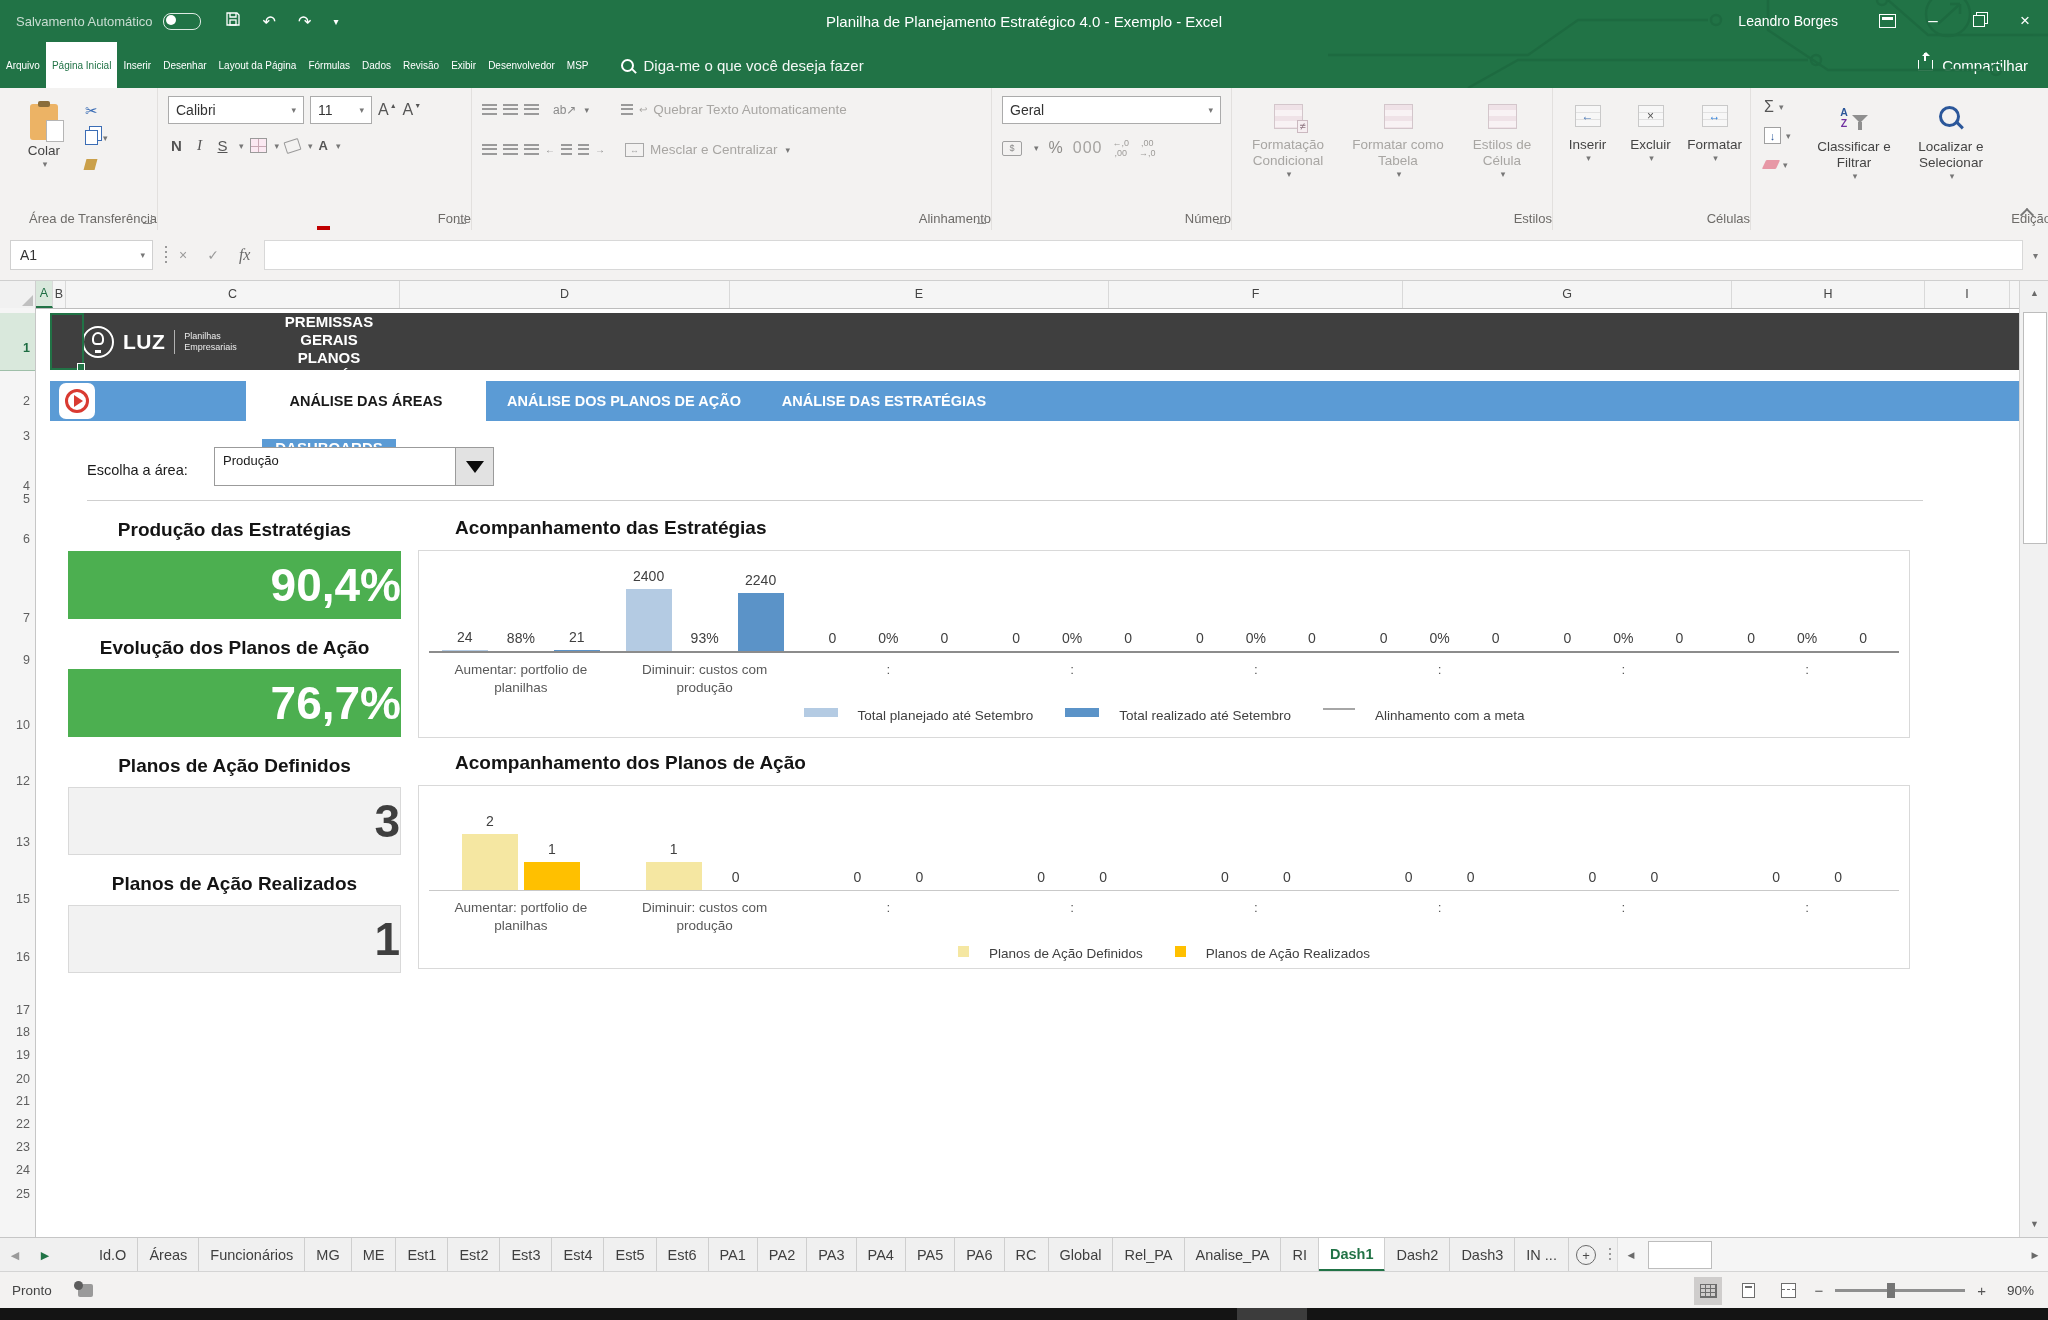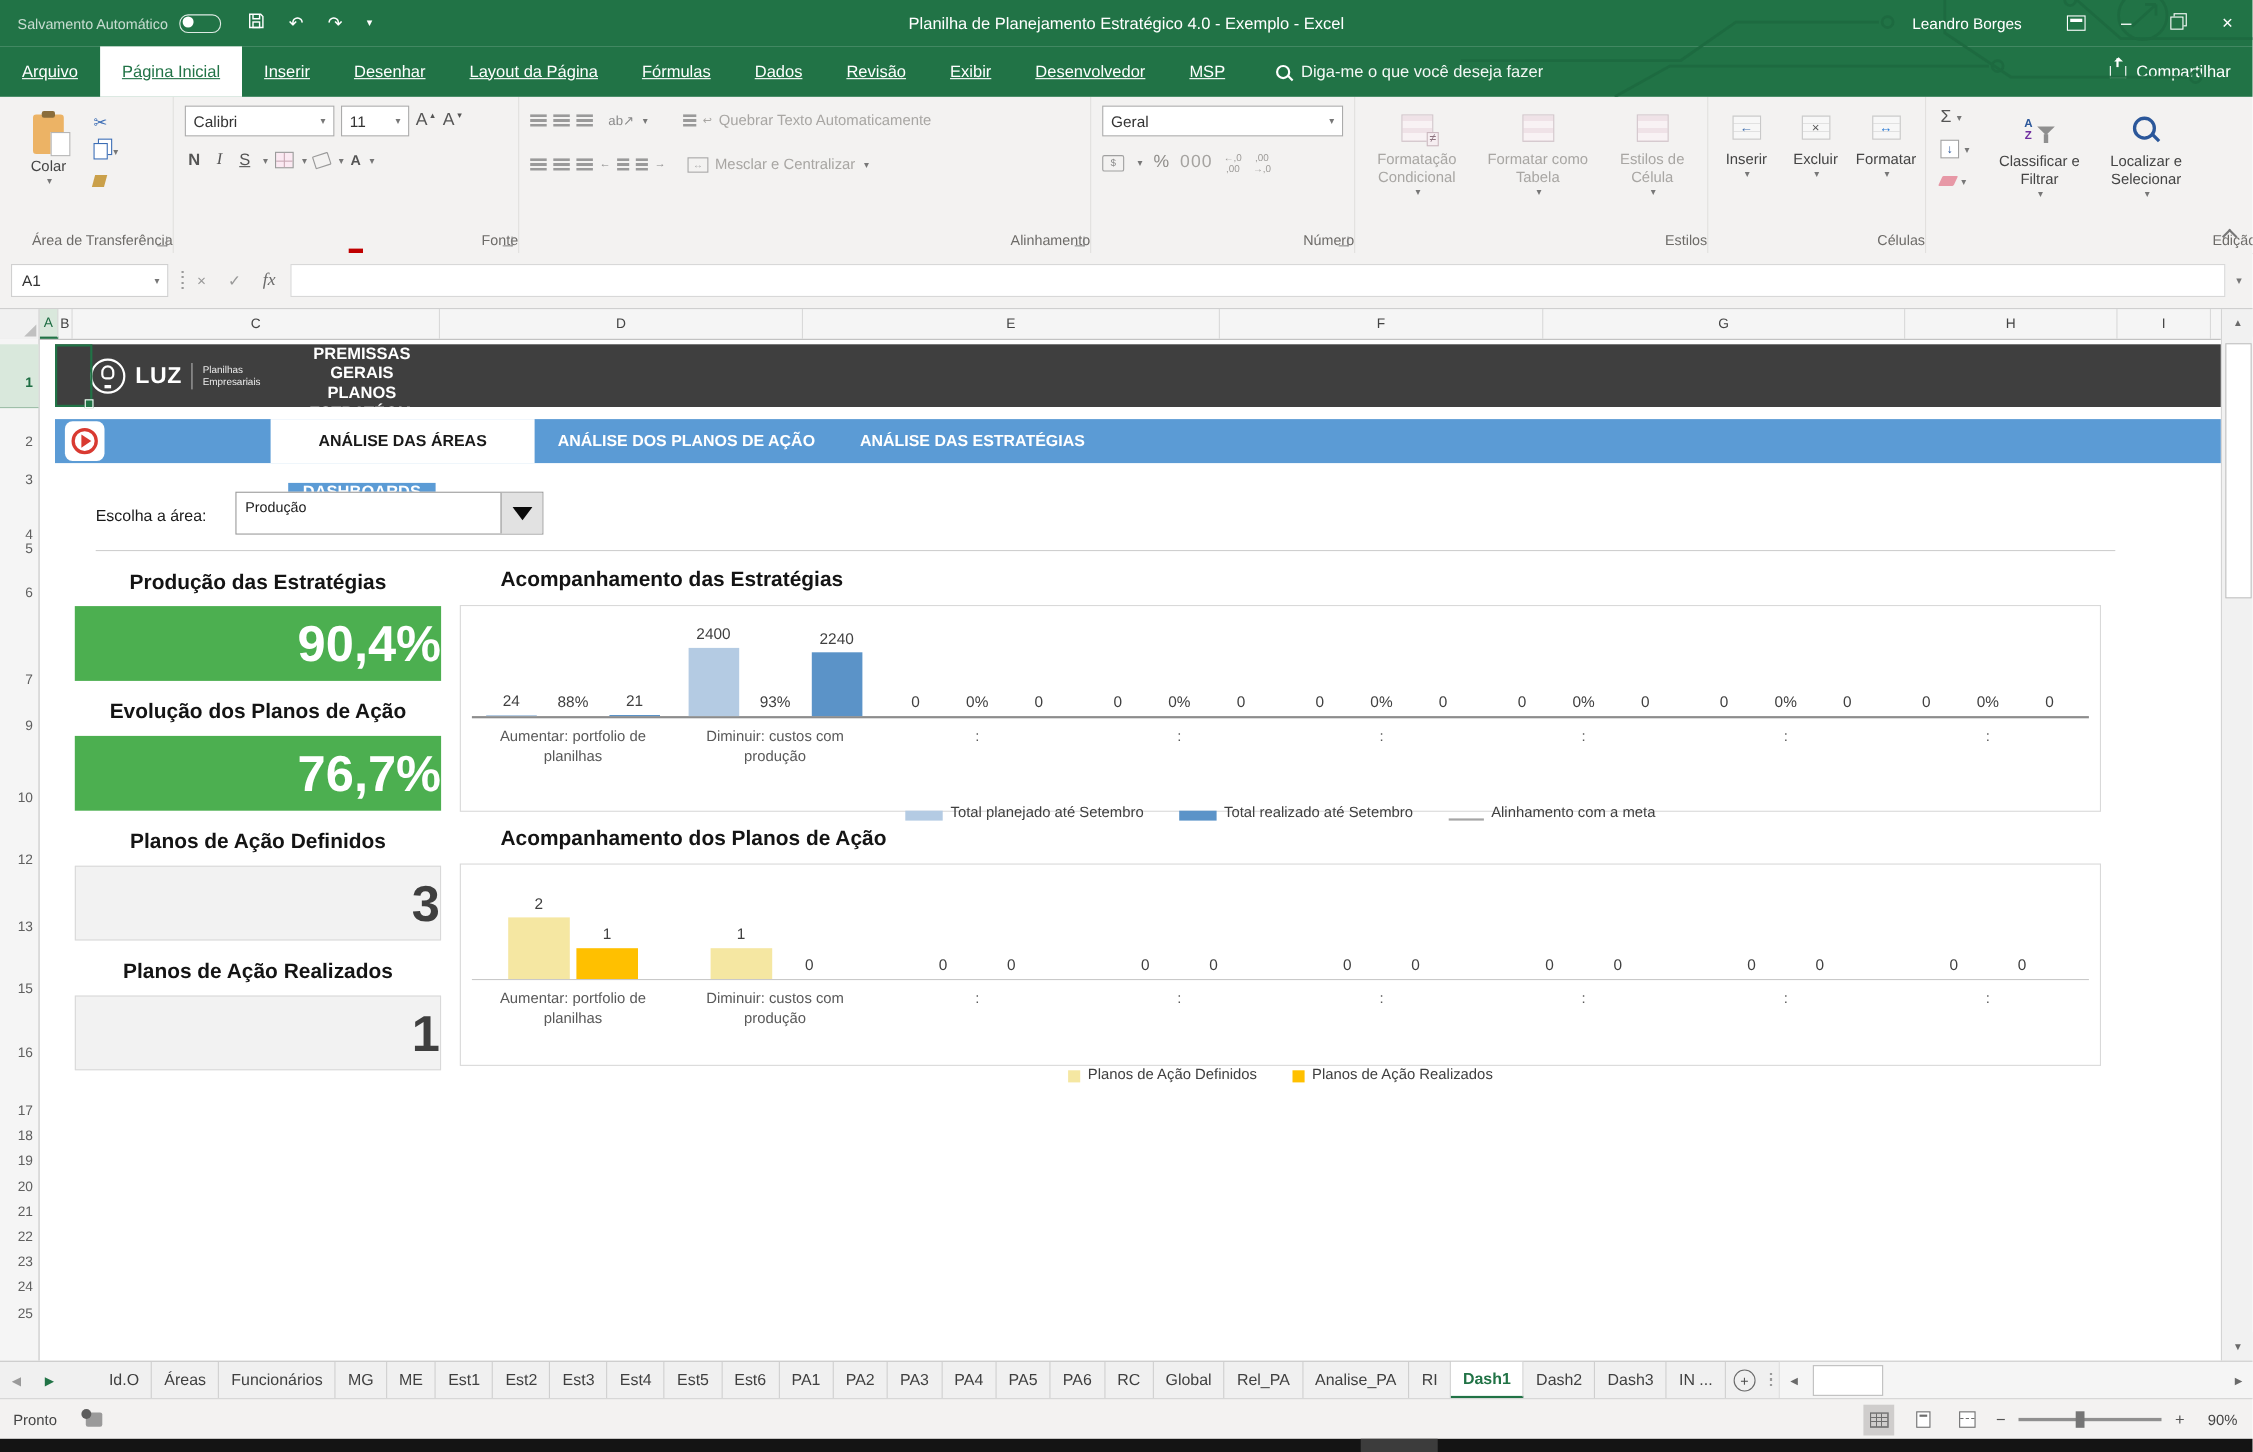--- a/index.html
+++ b/index.html
@@ -21,21 +21,21 @@
   .tb-right{margin-left:auto;display:flex;align-items:center;z-index:1;}
   .tb-user{font-size:14px;margin-right:26px;}
   .winbtn{width:46px;height:42px;display:flex;align-items:center;justify-content:center;font-size:17px;color:#fff;}
   .rdo{width:15px;height:12px;border:1px solid #fff;position:relative;}
   .rdo:after{content:'';position:absolute;left:2px;right:2px;top:2px;height:3px;background:#fff;}
   .restore-ic{width:10px;height:10px;border:1px solid #fff;position:relative;background:#217346;}
   .restore-ic:before{content:'';position:absolute;left:2px;top:-4px;width:10px;height:10px;border:1px solid #fff;z-index:-1;}
   
   #menubar{position:absolute;left:0;top:42px;width:100%;height:46px;background:#217346;display:flex;align-items:stretch;z-index:4;}
   #menu-tabs{display:flex;align-items:stretch;}
-  .mtab{padding:0 20px;display:flex;align-items:center;font-size:15px;color:#fff;text-decoration:underline;}
+  .mtab{padding:0 6px;display:flex;align-items:center;font-size:10px;color:#fff;}
   .mtab.active{background:#fff;color:#217346;}
   .menu-search{display:flex;align-items:center;gap:10px;margin-left:26px;font-size:15px;color:rgba(255,255,255,.95);}
   .sicon{width:9px;height:9px;border:2px solid #fff;border-radius:50%;position:relative;}
   .sicon:after{content:'';position:absolute;width:6px;height:2px;background:#fff;transform:rotate(45deg);right:-5px;bottom:-2px;}
   .menu-share{margin-left:auto;display:flex;align-items:center;gap:9px;padding-right:20px;font-size:15px;color:#fff;}
   .shicon{width:13px;height:10px;border:1.5px solid #fff;border-top:none;position:relative;}
   .shicon:before{content:'';position:absolute;left:5px;top:-7px;width:1.5px;height:8px;background:#fff;}
   .shicon:after{content:'';position:absolute;left:2.5px;top:-8px;width:0;height:0;
                 border-left:4px solid transparent;border-right:4px solid transparent;border-bottom:4px solid #fff;}
   
@@ -173,21 +173,21 @@
   .chart-title{position:absolute;left:455px;font-size:19px;font-weight:bold;color:#141414;}
   .chartbox{position:absolute;background:#fff;border:1px solid #d9d9d9;box-sizing:border-box;}
   .plot{position:relative;margin:6px 10px 0;display:flex;}
   .cgroup{flex:1;display:flex;justify-content:center;align-items:flex-end;}
   .slot{position:relative;height:100%;flex:none;}
   .bar{position:absolute;bottom:0;}
   .blab{position:absolute;left:50%;transform:translateX(-50%);font-size:14px;color:#404040;white-space:nowrap;}
   .catrow{display:flex;margin:8px 10px 0;}
   .clab{flex:1;text-align:center;font-size:13.5px;color:#595959;line-height:1.3;}
   .legend{display:flex;justify-content:center;gap:32px;margin-top:12px;font-size:13.5px;color:#404040;align-items:center;}
-  .litem{display:flex;align-items:flex-end;gap:7px;margin-top:23px;}
+  .litem{display:flex;align-items:flex-start;gap:20px;}
   .lbar{width:34px;height:9px;display:inline-block;}
   .lsq{width:11px;height:11px;display:inline-block;}
   .lline{width:32px;height:0;border-top:2px solid #a6a6a6;display:inline-block;}
   
   #vscroll{position:absolute;left:2019px;top:280px;width:29px;height:957px;background:#f1f1f1;
            border-left:1px solid #d4d4d4;z-index:2;}
   .vs-arrow{position:absolute;left:0;width:29px;height:26px;display:flex;align-items:center;justify-content:center;
             font-size:9px;color:#6a6a6a;background:#f1f1f1;}
   .vs-thumb{position:absolute;left:3px;width:22px;top:32px;height:230px;background:#fff;border:1px solid #bdbdbd;}
   

